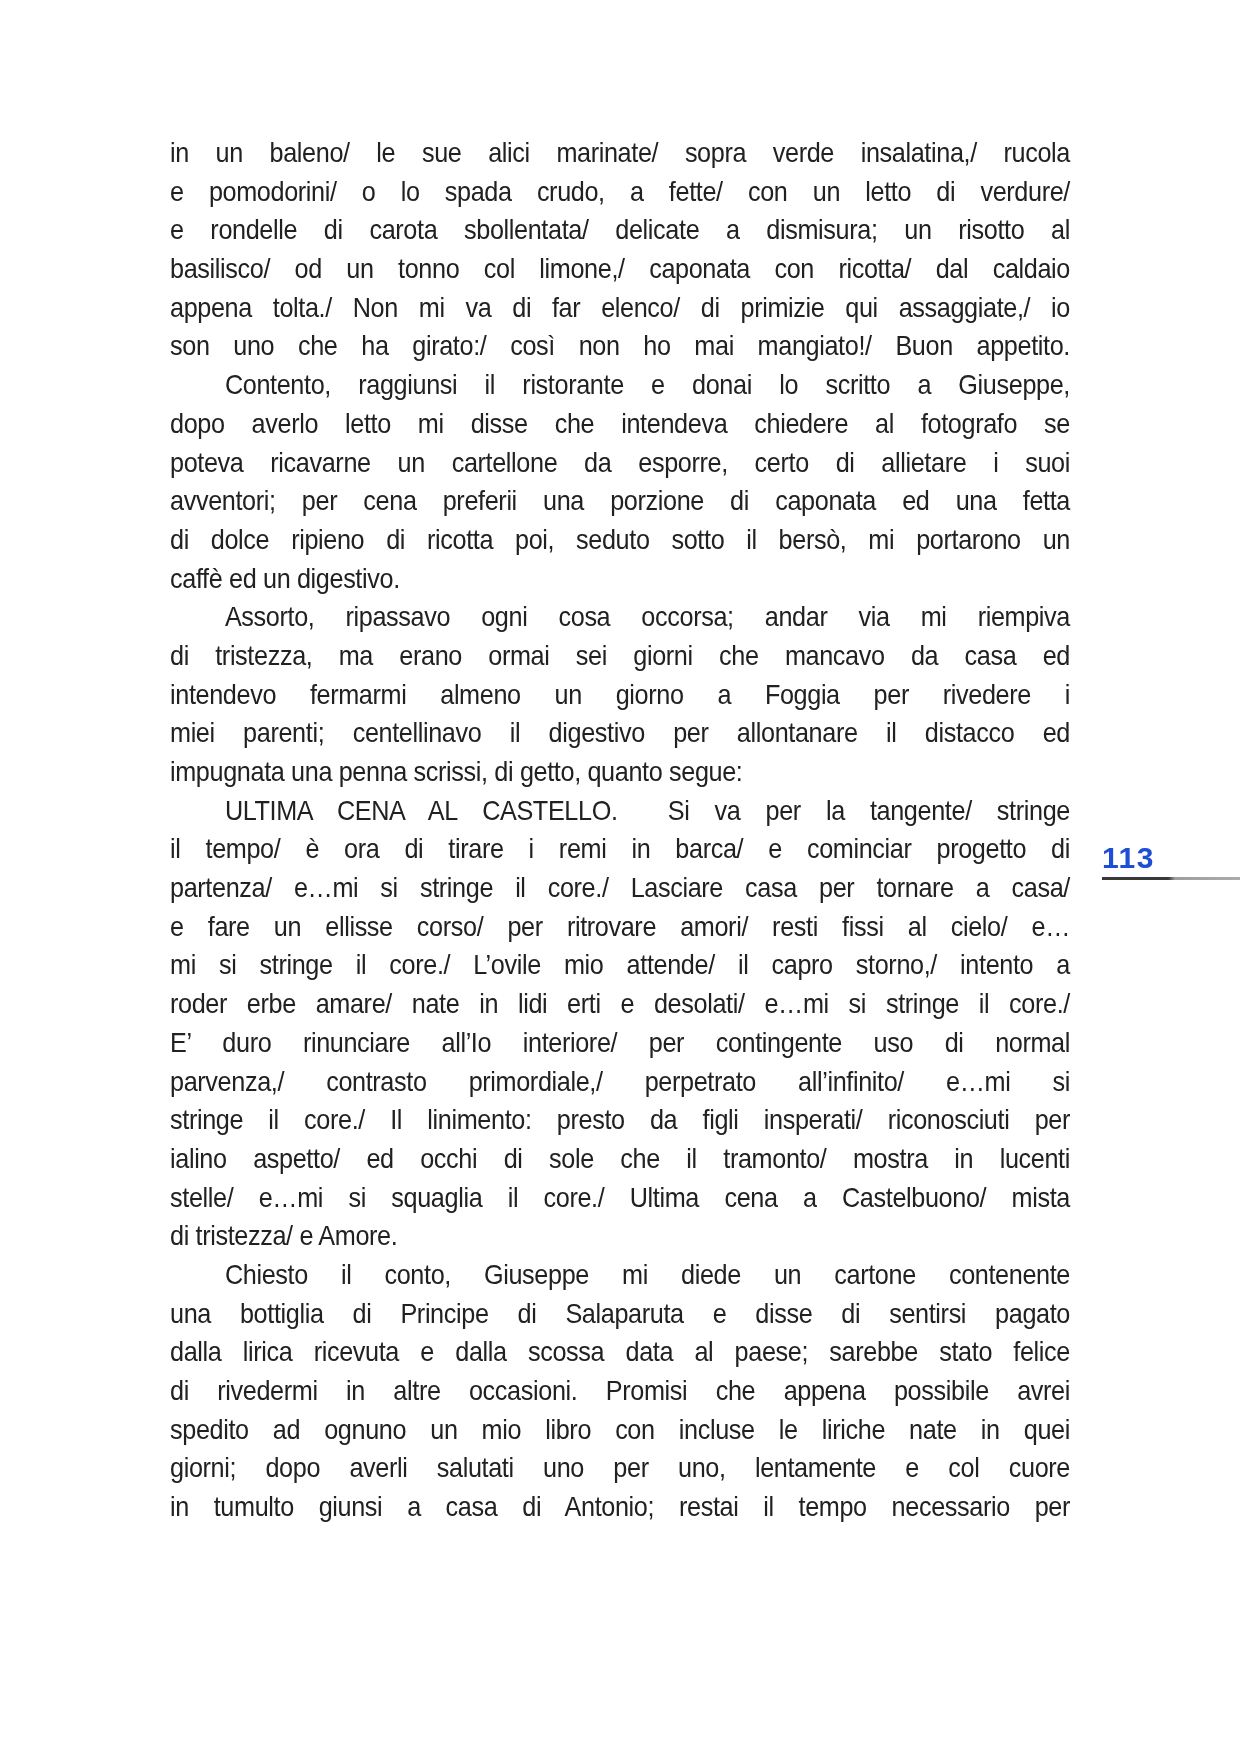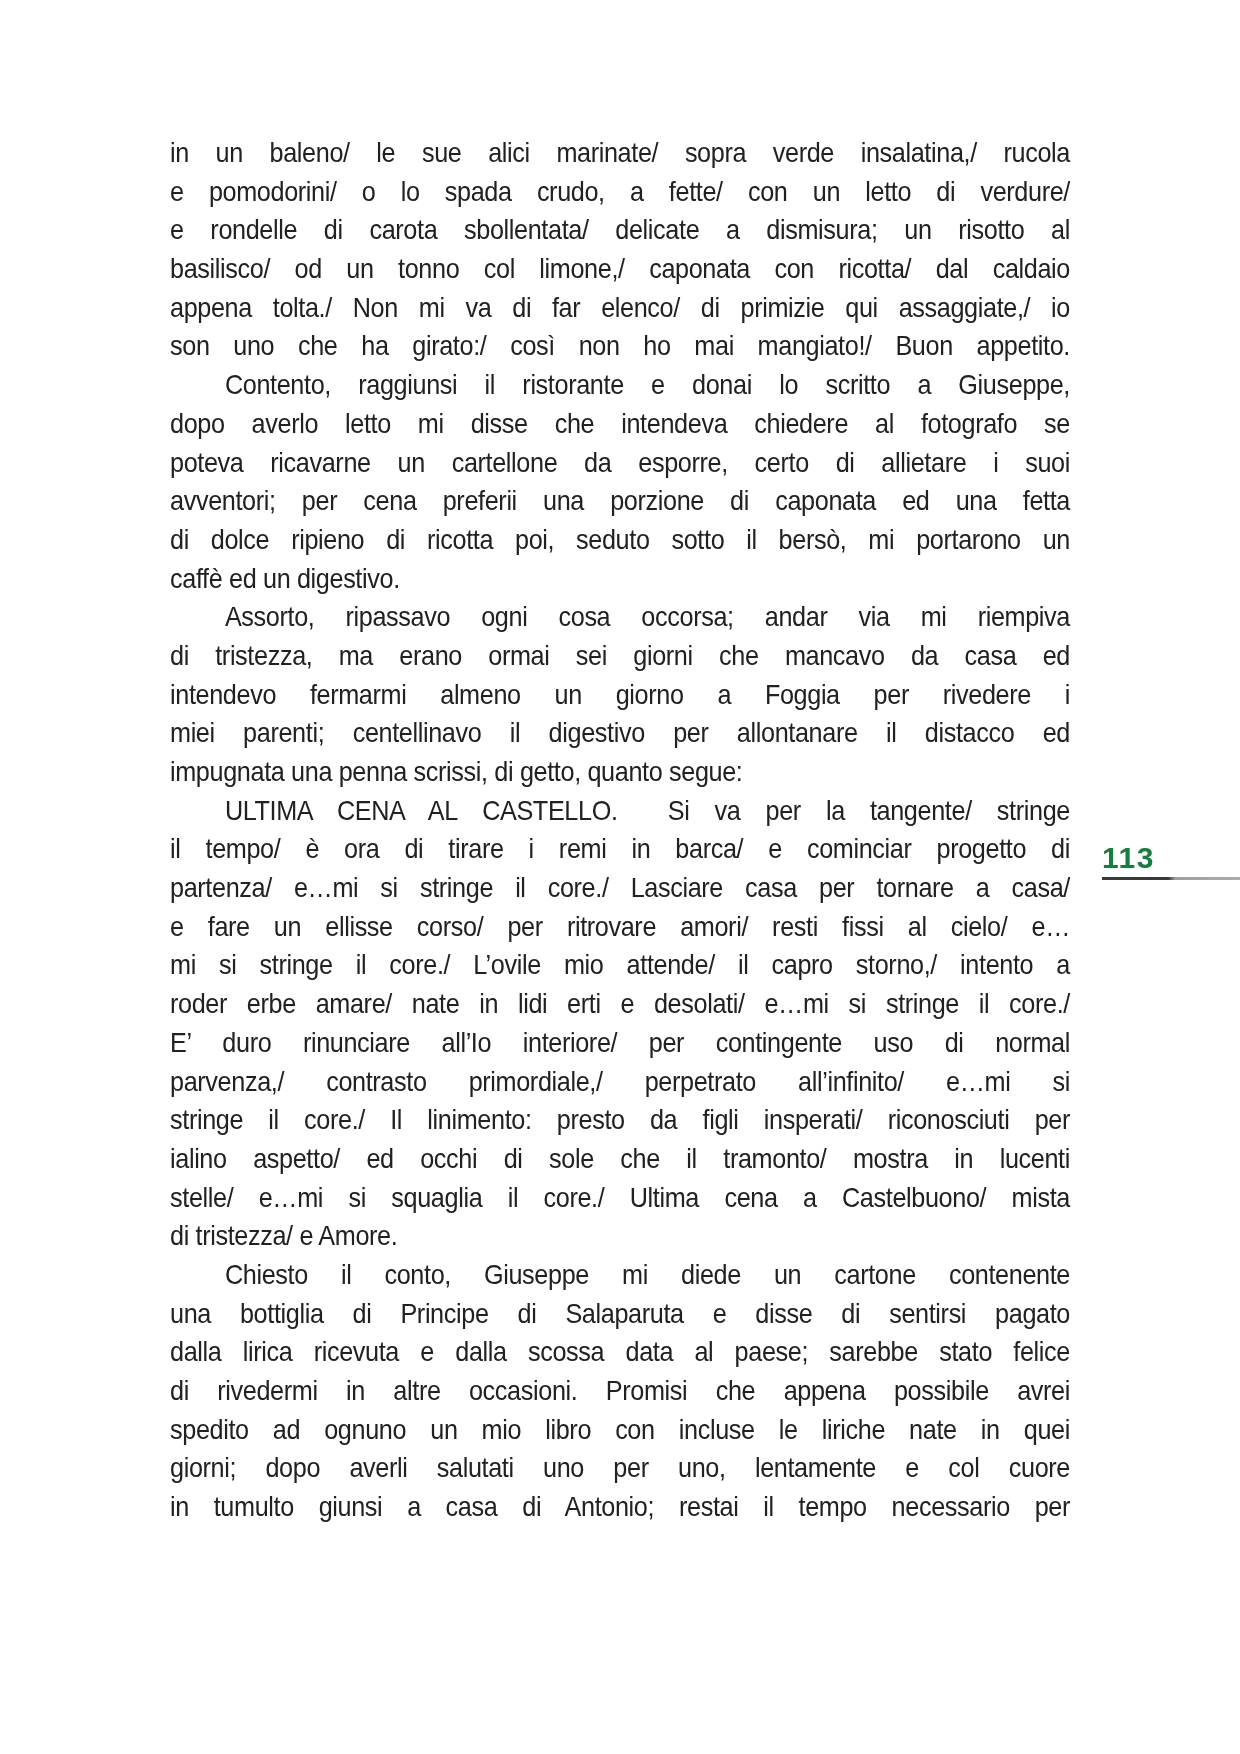--- a/index.html
+++ b/index.html
@@ -46,21 +46,21 @@
   }
   .pagenum {
     position: absolute;
     left: 1102px;
     top: 842px;
     width: 138px;
     font-size: 30px;
     font-weight: bold;
     letter-spacing: 1.5px;
     line-height: 32px;
-    color: #15803d;
+    color: #1d4ed8;
   }
   .pagenum-rule {
     position: absolute;
     left: 1102px;
     top: 877px;
     width: 138px;
     height: 3px;
     background: linear-gradient(90deg, #383838 0%, #383838 48%, #9f9f9f 53%, #ababab 100%);
   }
 </style>

